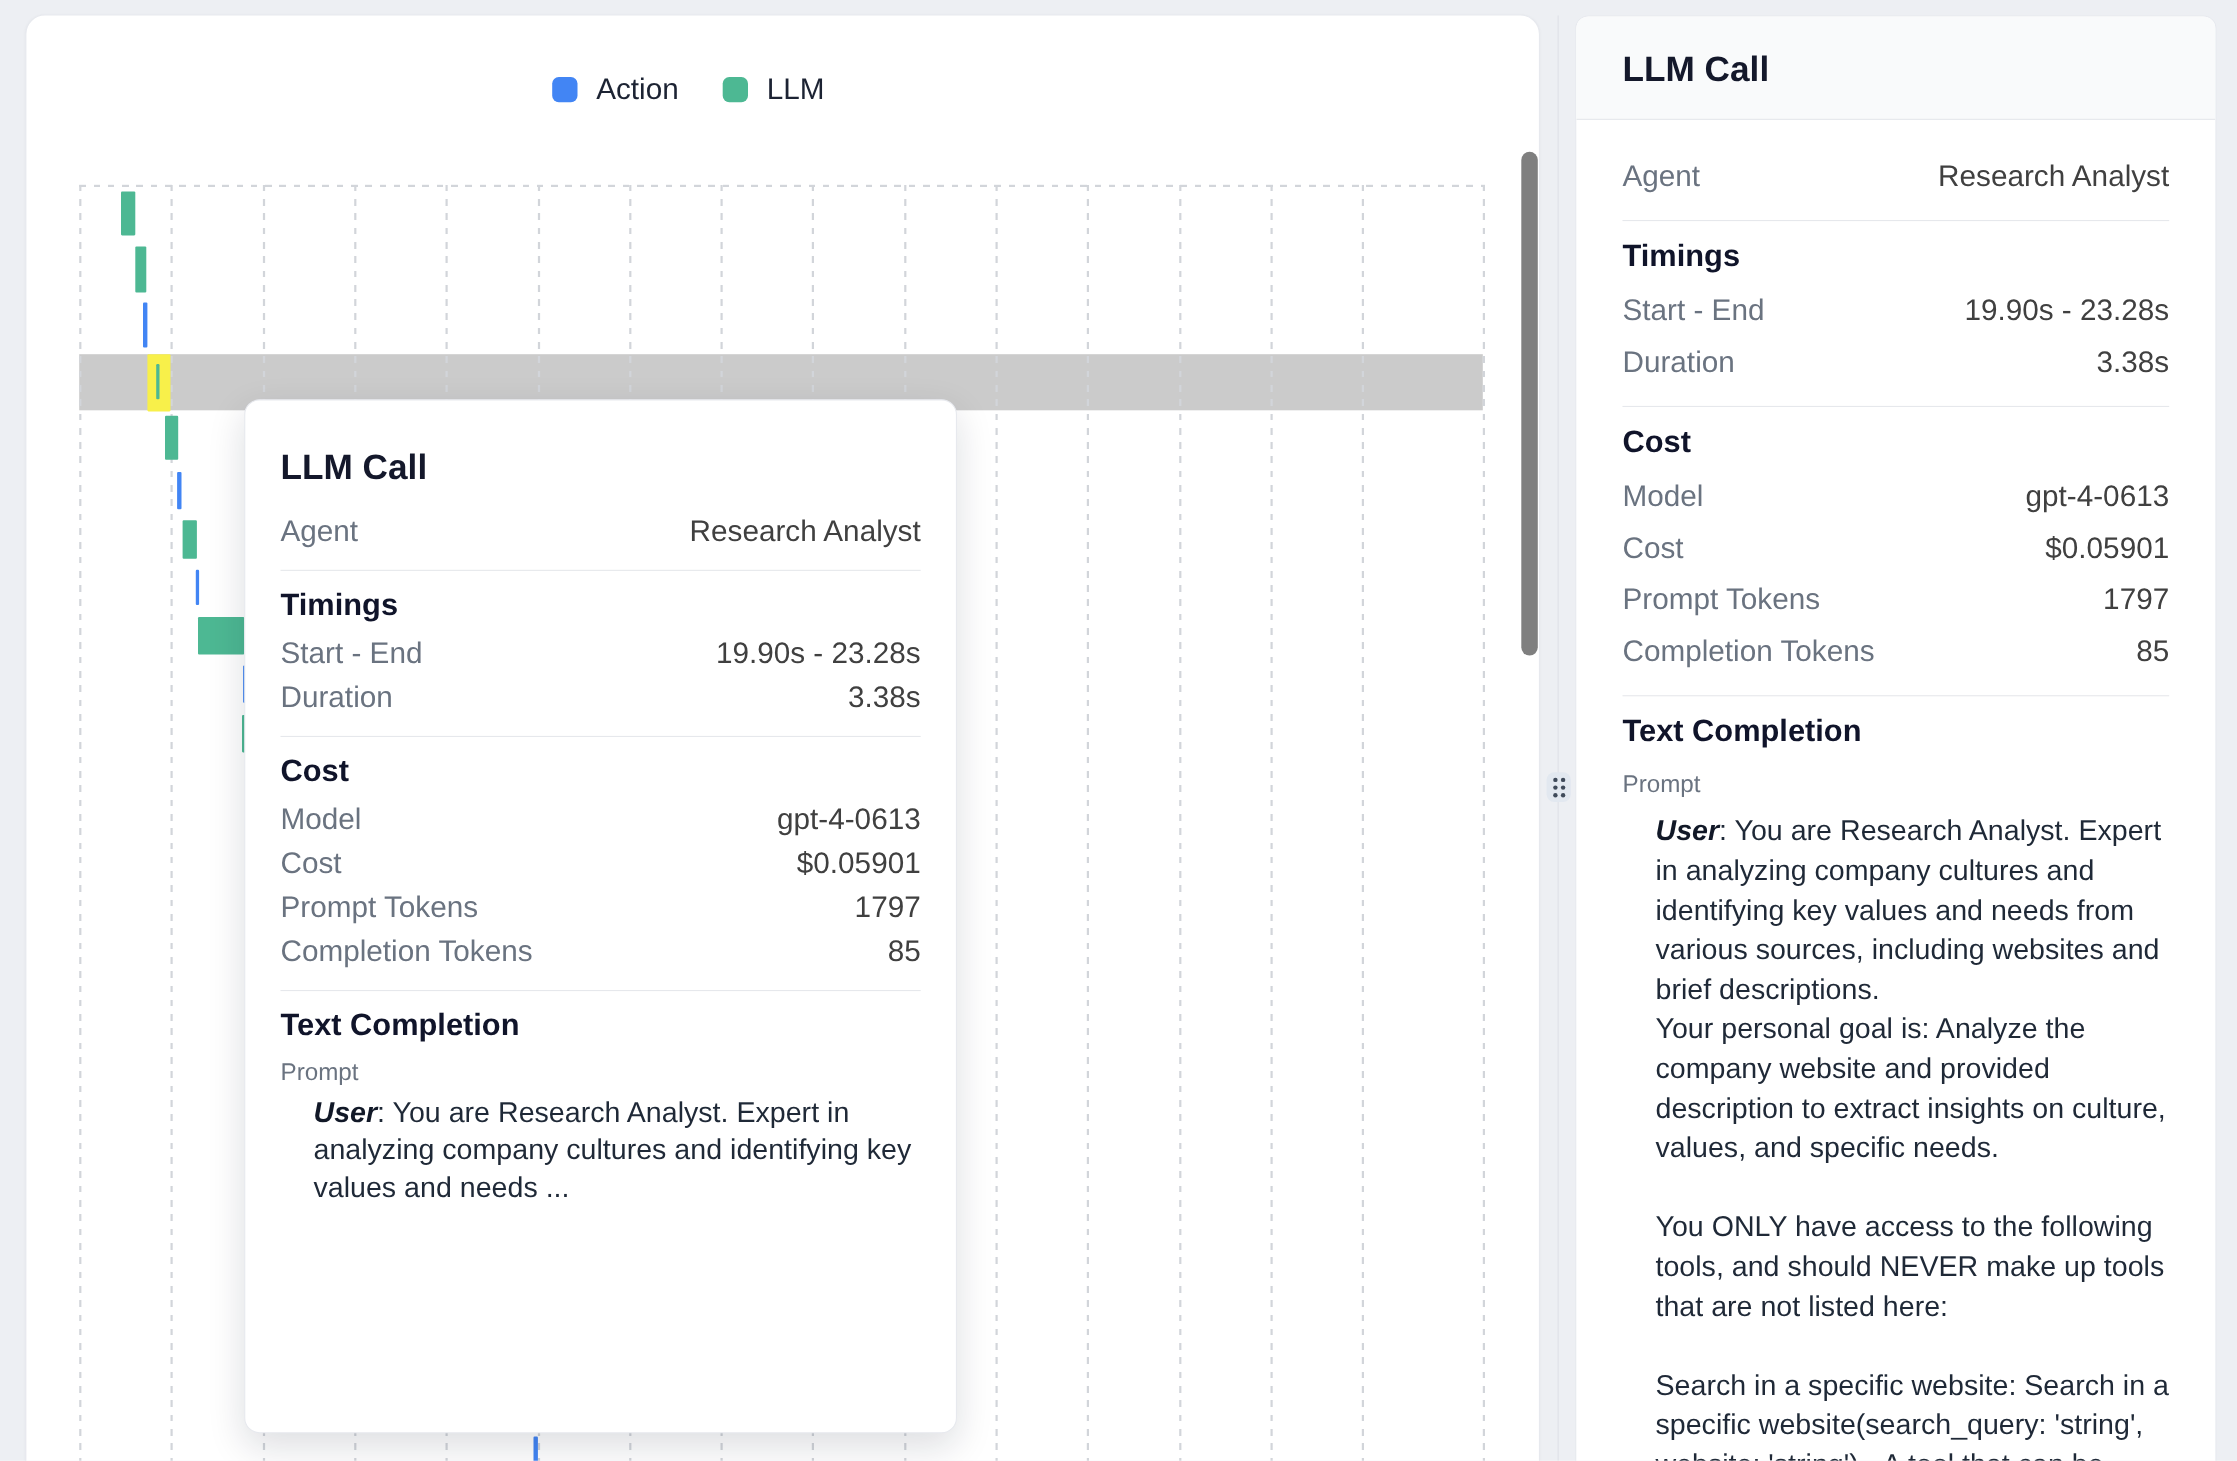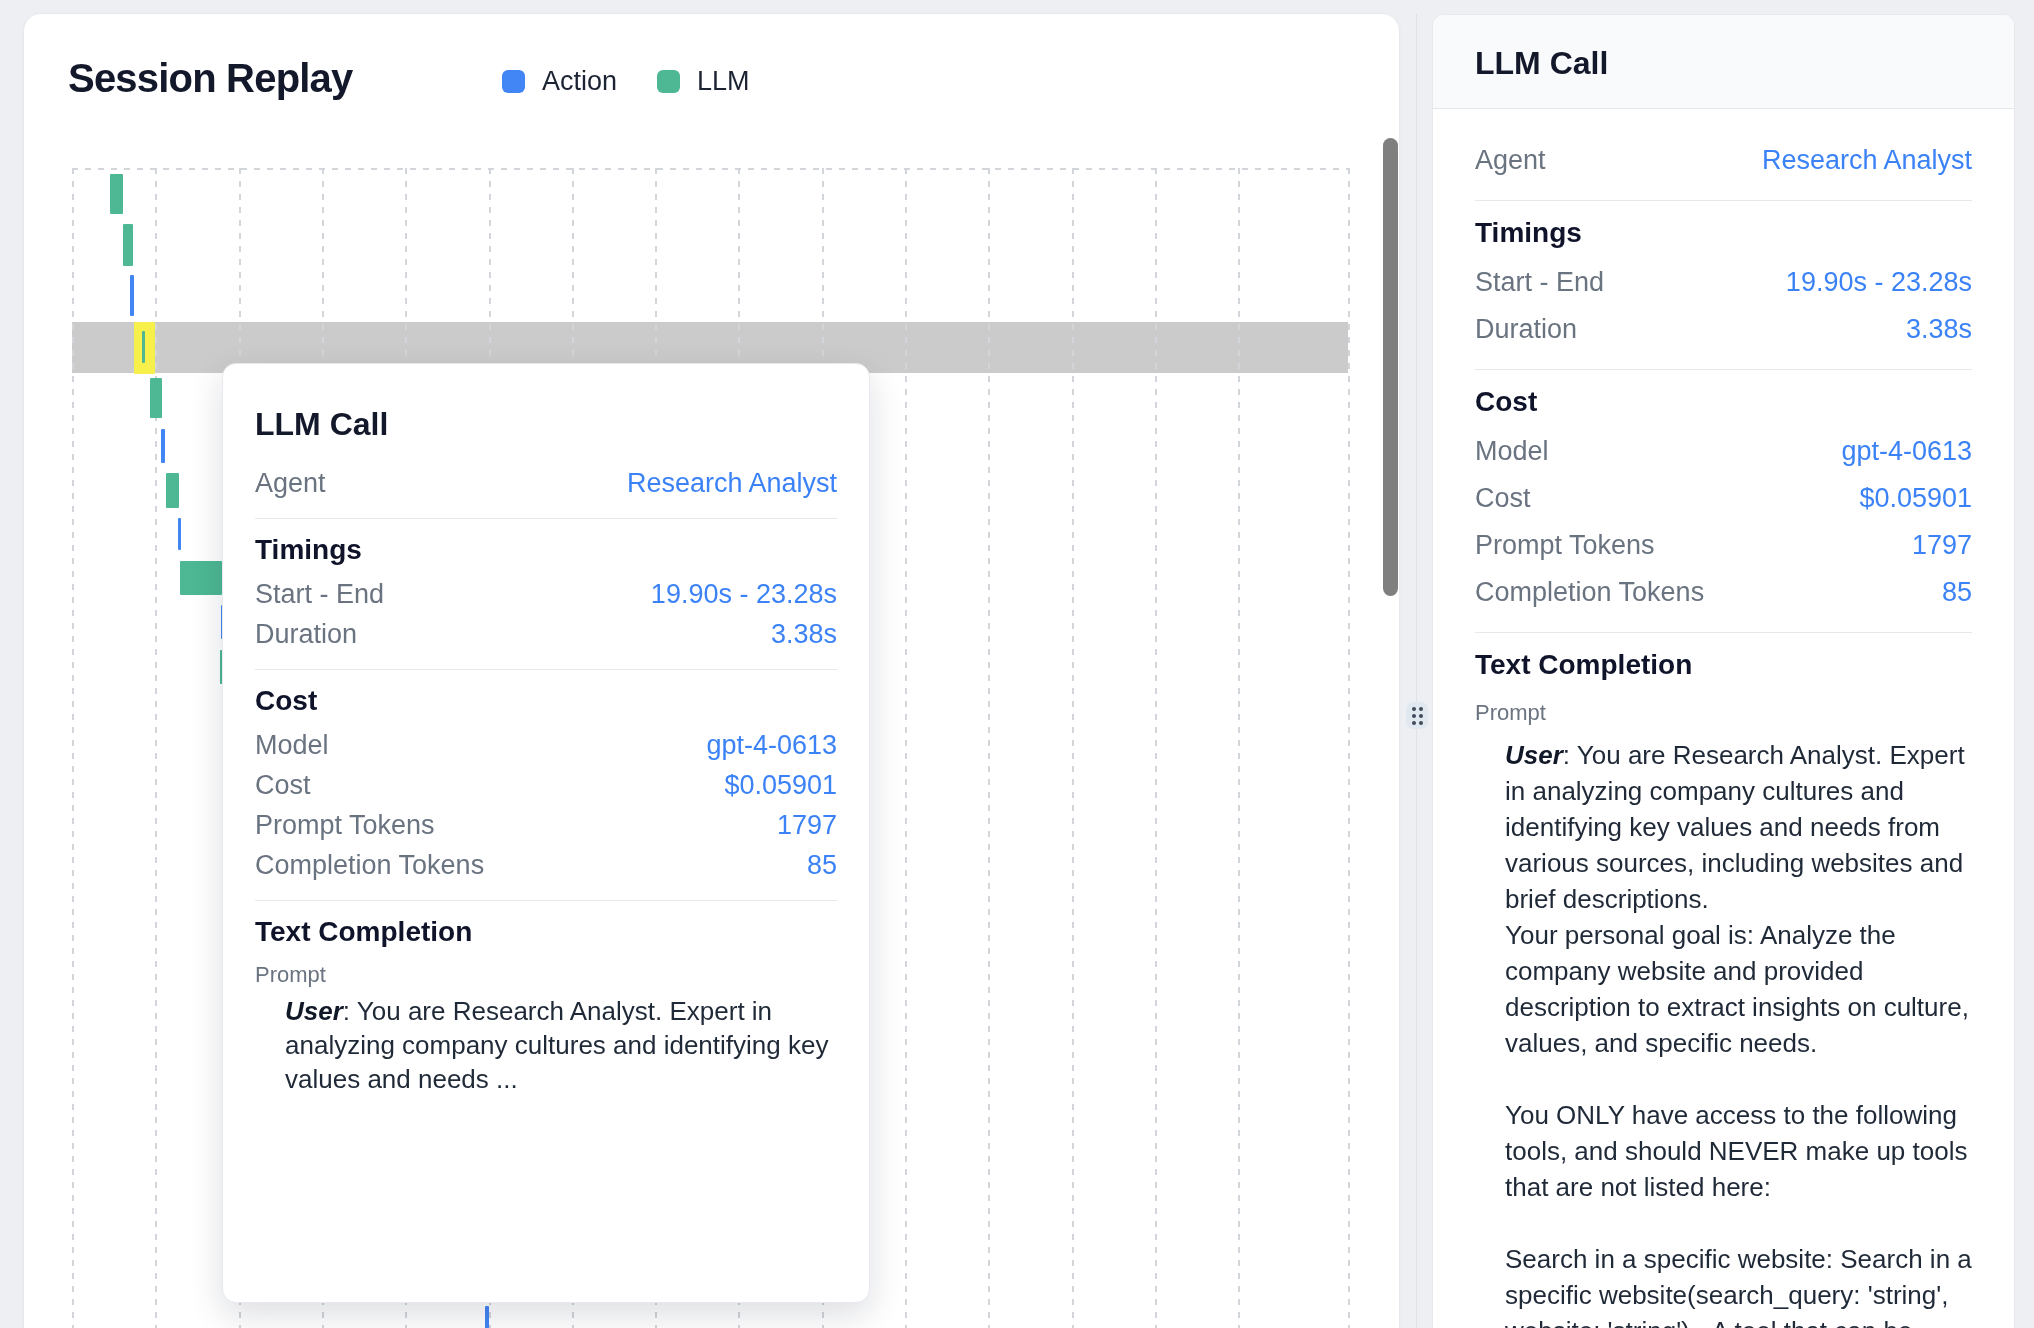--- a/index.html
+++ b/index.html
@@ -50,21 +50,21 @@
     position:absolute; left:1406px; top:702px; width:22px; height:27px;
     background:#e2e8f0; border-radius:7px; display:flex; align-items:center; justify-content:center;
     cursor:col-resize;
   }
   .grip-dots { display:grid; grid-template-columns:repeat(2,4px); grid-auto-rows:4px; gap:3px; }
   .grip-dots i { width:4px; height:4px; border-radius:50%; background:#3f4a5a; }
 
   
   .kv { display:flex; justify-content:space-between; align-items:baseline; font-size:27px; }
   .kv .k { color:#6a7380; }
-  .kv .v { color:#3b82f6; text-align:right; }
+  .kv .v { color:#404040; text-align:right; }
   .sec-h { font-size:28px; font-weight:700; color:#10142a; }
   .hr { height:1px; background:#e6e8ec; }
   .sub-label { font-size:22px; color:#6a7380; }
   .msg { font-size:26px; line-height:36px; color:#1f2937; margin-left:30px; }
   .msg b { font-weight:700; color:#111827;font-style:italic; }
 
   
   .tooltip {
     position:absolute; left:222px; top:363px; width:648px; height:940px;
     background:#ffffff; border:1px solid #e7e9ee; border-radius:14px;
@@ -94,21 +94,20 @@
   .dp-body .sec-h { margin:6px 0 10px; }
   .dp-body .sub-label { line-height:44px; }
   .prompt-text { white-space:pre-wrap; margin-top:2px; }
 </style>
 </head>
 <body>
 
 <div class="stage">
 
   <div class="main-card">
-    <div class="sr-title">Session Replay</div>
 
     <div class="legend">
       <div class="legend-item">
         <span class="legend-swatch" id="swatch-action" style="background: rgb(66, 133, 244);"></span>
         <span class="legend-label">Action</span>
       </div>
       <div class="legend-item">
         <span class="legend-swatch" id="swatch-llm" style="background: rgb(77, 184, 147);"></span>
         <span class="legend-label">LLM</span>
       </div>

